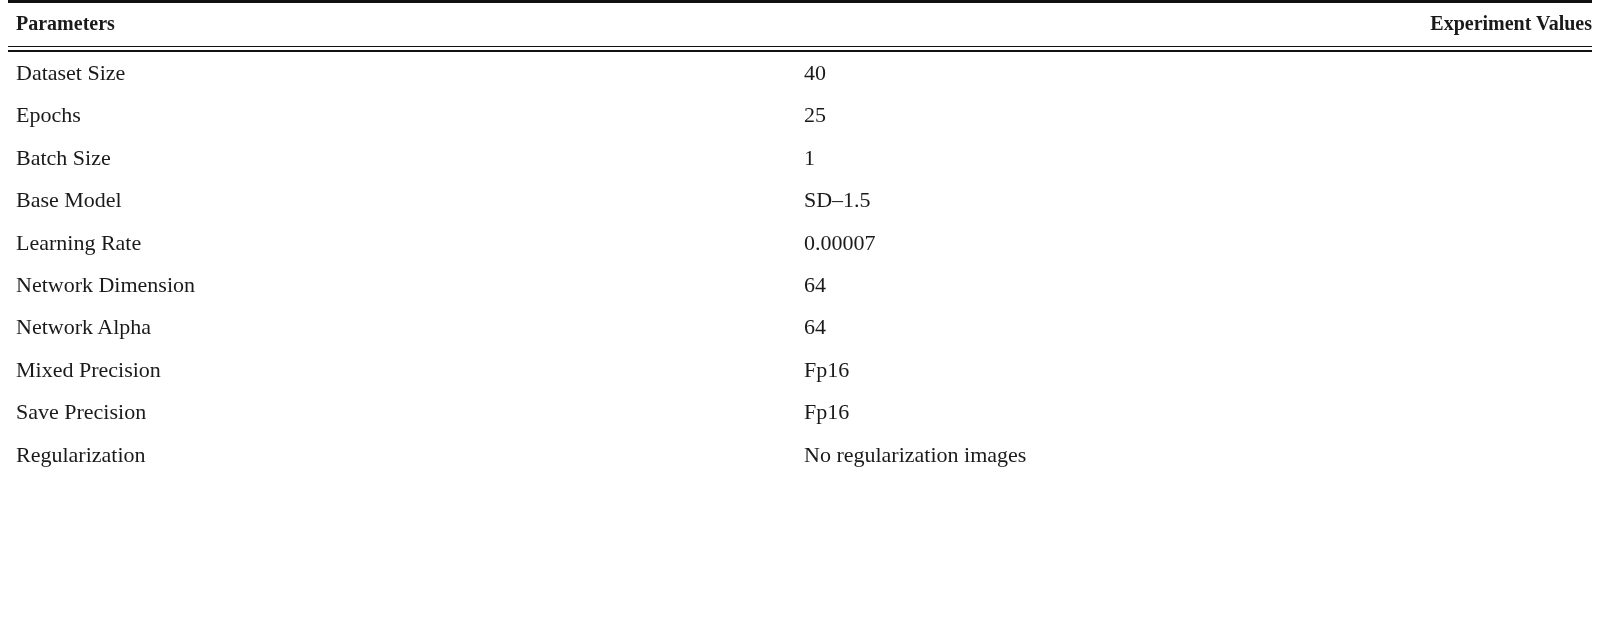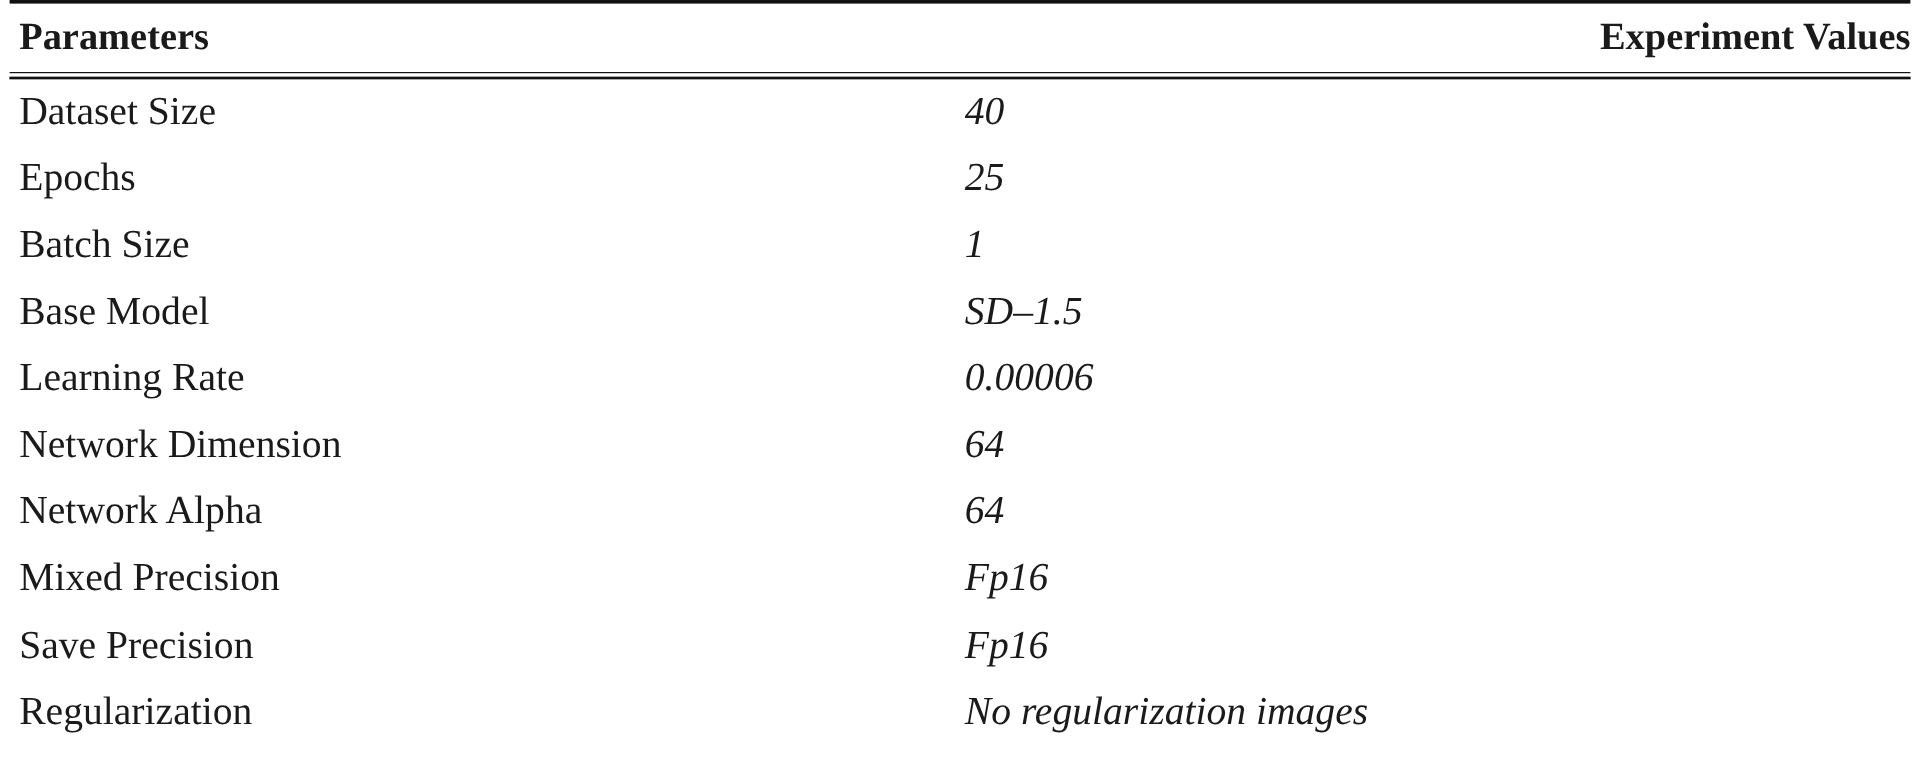--- a/index.html
+++ b/index.html
@@ -22,46 +22,45 @@
   table.param-table {
     width: 100%;
     border-collapse: collapse;
     table-layout: fixed;
   }
   table.param-table col.col-param { width: 50%; }
   table.param-table col.col-value { width: 50%; }
   thead th {
     text-align: left;
     font-weight: bold;
-    font-size: 32px;
+    font-size: 20px;
     padding: 9px 0 11px 8px;
     border-top: 3px solid #111111;
     border-bottom: 1px solid #111111;
     line-height: 1.15;
   }
   thead th.value-head {
     padding-left: 4px;
     text-align: right;
   }
   thead tr.double-rule th {
     padding: 0;
     height: 3px;
     border-top: 0;
     border-bottom: 2px solid #111111;
   }
   tbody td {
-    font-size: 33px;
+    font-size: 22px;
     padding: 8px 0 8px 8px;
     line-height: 1.2;
     vertical-align: baseline;
     border: 0;
   }
   tbody td.value-cell {
     padding-left: 4px;
-    font-style: italic;
   }
   tbody tr:last-child td {
     padding-bottom: 10px;
   }
   .head-cell-inner { display: block; }
 </style>
 </head>
 <body>
 
 <div class="table-wrap">
@@ -96,21 +95,21 @@
       <tr>
         <td class="param-cell">Batch Size</td>
         <td class="value-cell">1</td>
       </tr>
       <tr>
         <td class="param-cell">Base Model</td>
         <td class="value-cell">SD–1.5</td>
       </tr>
       <tr>
         <td class="param-cell">Learning Rate</td>
-        <td class="value-cell">0.00006</td>
+        <td class="value-cell">0.00007</td>
       </tr>
       <tr>
         <td class="param-cell">Network Dimension</td>
         <td class="value-cell">64</td>
       </tr>
       <tr>
         <td class="param-cell">Network Alpha</td>
         <td class="value-cell">64</td>
       </tr>
       <tr>

